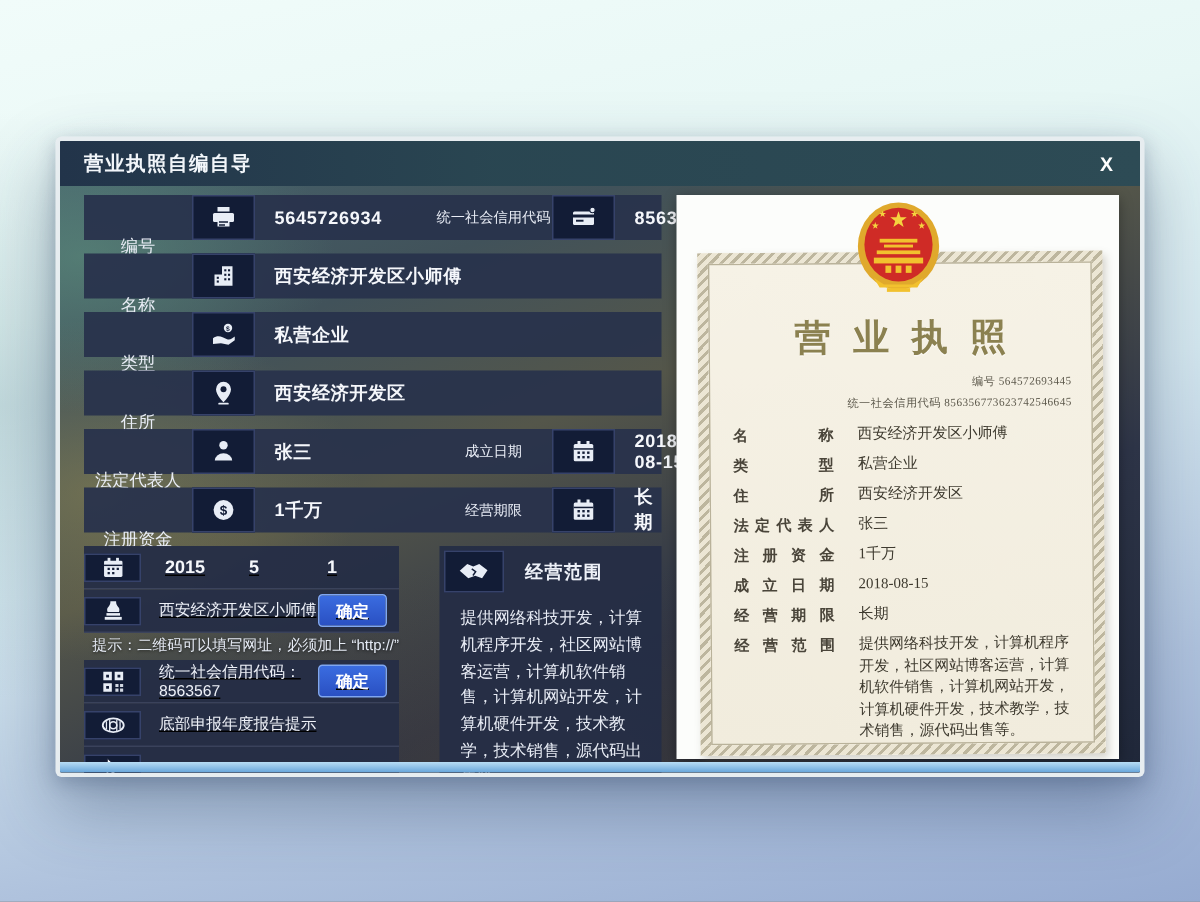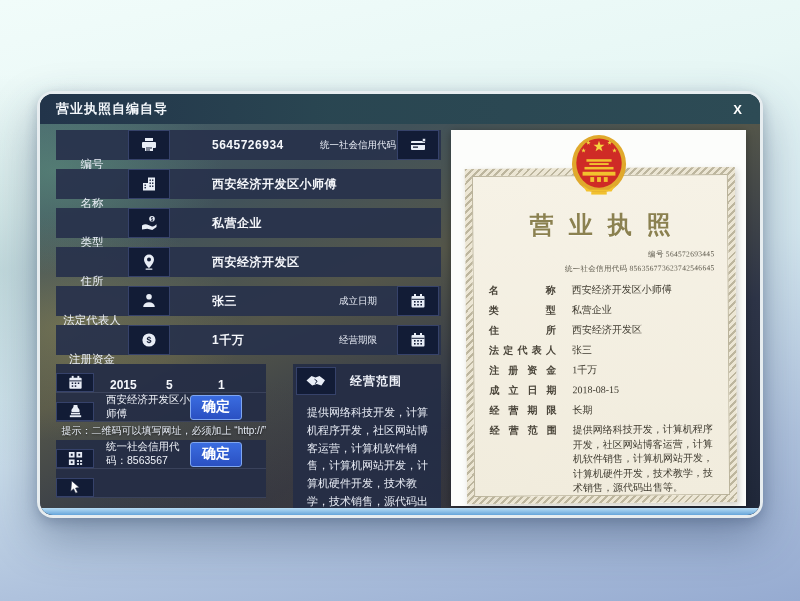--- a/index.html
+++ b/index.html
@@ -7,21 +7,21 @@
   body {
     font-family:"Liberation Sans", sans-serif;
     background:
       radial-gradient(500px 280px at 0% 45%, rgba(110,150,160,.28), transparent 70%),
       linear-gradient(168deg,#f1fcfa 0%, #e7f7f5 28%, #d3e6ee 52%, #afc2dd 78%, #96abd1 100%);
     position:relative;
   }
   
   .win {
     position:absolute; left:37px; top:91px; width:726px; height:427px;
-    border-radius:16px; border:3px solid rgba(242,248,250,.95);
+    border-radius:4px; border:3px solid rgba(242,248,250,.95);
     box-shadow:0 20px 45px rgba(40,60,95,.38), 0 4px 12px rgba(40,60,95,.25);
     overflow:hidden; background:#222c40;
   }
   .win::after{ content:""; position:absolute; left:0; right:0; bottom:0; height:7px;
     background:linear-gradient(180deg,#b8ddf5,#66a5da); z-index:9; }
   .titlebar {
     height:30px; background:linear-gradient(90deg,#22344a 0%, #29485379 40%, #2d4b55 100%), #2a4450;
     display:flex; align-items:center; padding:0 16px; position:relative; z-index:5;
   }
   .title { color:#f2f6fa; font-size:13px; font-weight:bold; letter-spacing:1px; }
@@ -39,37 +39,37 @@
     position:relative; display:flex; align-items:stretch; height:30px; margin-bottom:9px;
     background:rgba(40,49,75,.93);
   }
   .rlabel { width:72px; flex:none; display:flex; align-items:center; justify-content:center;
     color:#e9edf6; font-size:11.5px;margin-top:34px; }
   .rlabel2 { width:78px; flex:none; display:flex; align-items:center; justify-content:center;
     color:#e9edf6; font-size:9.5px;margin-left:16px; }
   .icon-box { width:42px; flex:none; background:#121c36; border:1px solid #36426a;
     display:flex; align-items:center; justify-content:center; }
   .rvalue { flex:1; display:flex; align-items:center; padding-left:13px;
-    color:#f5f7fb; font-size:12px; font-weight:bold; letter-spacing:.5px;margin-left:29px; }
+    color:#f5f7fb; font-size:12px; font-weight:bold; letter-spacing:.5px; }
   .rvalue.short { flex:0 0 104px; }
   .form { position:absolute; left:16px; top:6px; width:385px; }
   
   .bottom { position:absolute; left:16px; top:240px; width:385px; height:200px; display:flex; }
   .sub-left { width:210px; flex:none; }
-  .srow { display:flex; align-items:flex-end; background:rgba(37,45,70,.95);
-    border-bottom:1px solid rgba(130,140,175,.22); height:29px; }
+  .srow { display:flex; align-items:center; background:rgba(37,45,70,.95);
+    border-bottom:1px solid rgba(130,140,175,.22); height:29px;text-decoration:underline; }
   .srow .icon-box { width:38px; }
   .stext { flex:1; display:flex; align-items:center; padding-left:12px;
     color:#eef1f8; font-size:10.5px; }
   .dval { display:flex; align-items:center; color:#f5f7fb; font-size:12px; font-weight:bold; }
   .dval.y { width:72px; padding-left:16px; }
   .dval.m { width:52px; }
-  .btn-confirm { align-self:center; margin-right:24px; flex:none;
+  .btn-confirm { align-self:center; margin-right:8px; flex:none;
     background:linear-gradient(180deg,#3a6ce0,#2a50c2); border:1px solid #7fa6f0; border-radius:3px;
-    color:#fff; font-size:14px; font-weight:bold; padding:2.5px 11px; cursor:pointer; }
+    color:#fff; font-size:11px; font-weight:bold; padding:2.5px 11px; cursor:pointer; }
   .tip { height:16px; line-height:16px; color:#e6ebf5; font-size:10px; white-space:nowrap;
     overflow:visible; padding-left:2px; margin:1px 0; text-shadow:0 1px 2px rgba(0,0,0,.6);text-align:right; }
   .sub-right { flex:1; margin-left:27px; background:rgba(37,45,70,.95); display:flex; flex-direction:column; }
   .scope-head { display:flex; align-items:center; height:34px; }
   .scope-head .icon-box { width:40px; height:28px; margin:3px 0 3px 3px; }
   .scope-title { color:#eef1f8; font-size:12px; font-weight:bold; margin-left:14px; letter-spacing:1px; }
   .scope-text { padding:6px 12px 8px 14px; color:#e7ebf4; font-size:11px; line-height:1.62; }
   
   .license-panel { position:absolute; left:411px; top:6px; right:14px; bottom:9px;
     background:#fcfdfb; box-shadow:0 2px 8px rgba(0,0,0,.35); }
@@ -275,20 +275,30 @@
             <svg width="17" height="17" viewBox="0 0 18 18" fill="#e8edf6">
                 <path d="M2 2h6v6H2zm8 0h6v6h-6zM2 10h6v6H2z"></path>
                 <path fill="#121c36" d="M4 4h2v2H4zm8 0h2v2h-2zM4 12h2v2H4z"></path>
                 <path d="M10.5 10.5h2.2v2.2h-2.2zm3.3 3.3H16V16h-2.2zm0-3.3H16v2.2h-2.2zM10.5 13.8h2.2V16h-2.2z" opacity=".9"></path>
               </svg>
           </span>
           <span class="stext">统一社会信用代码：8563567</span>
           <button class="btn-confirm">确定</button>
         </div>
 
+        <div class="srow">
+          <span class="icon-box">
+            <svg width="17" height="17" viewBox="0 0 18 18" fill="none" stroke="#e8edf6">
+                <ellipse cx="9" cy="9" rx="7.4" ry="4.8" stroke-width="1.3"></ellipse>
+                <circle cx="9" cy="9" r="2.5" stroke-width="1.1"></circle>
+                <path d="M4.2 6.2v5.6M13.8 6.2v5.6M6.5 4.9v8.2M11.5 4.9v8.2" stroke-width=".9"></path>
+              </svg>
+          </span>
+          <span class="stext">底部申报年度报告提示</span>
+        </div>
 
         <div class="srow">
           <span class="icon-box">
             <svg width="17" height="17" viewBox="0 0 18 18">
                 <path d="M5 2l8 7-4 .6 2.2 4.4-2 1-2.2-4.5L4 13z" fill="#ffffff" stroke="#2a3249" stroke-width=".6"></path>
               </svg>
           </span>
         </div>
       </div>
 

